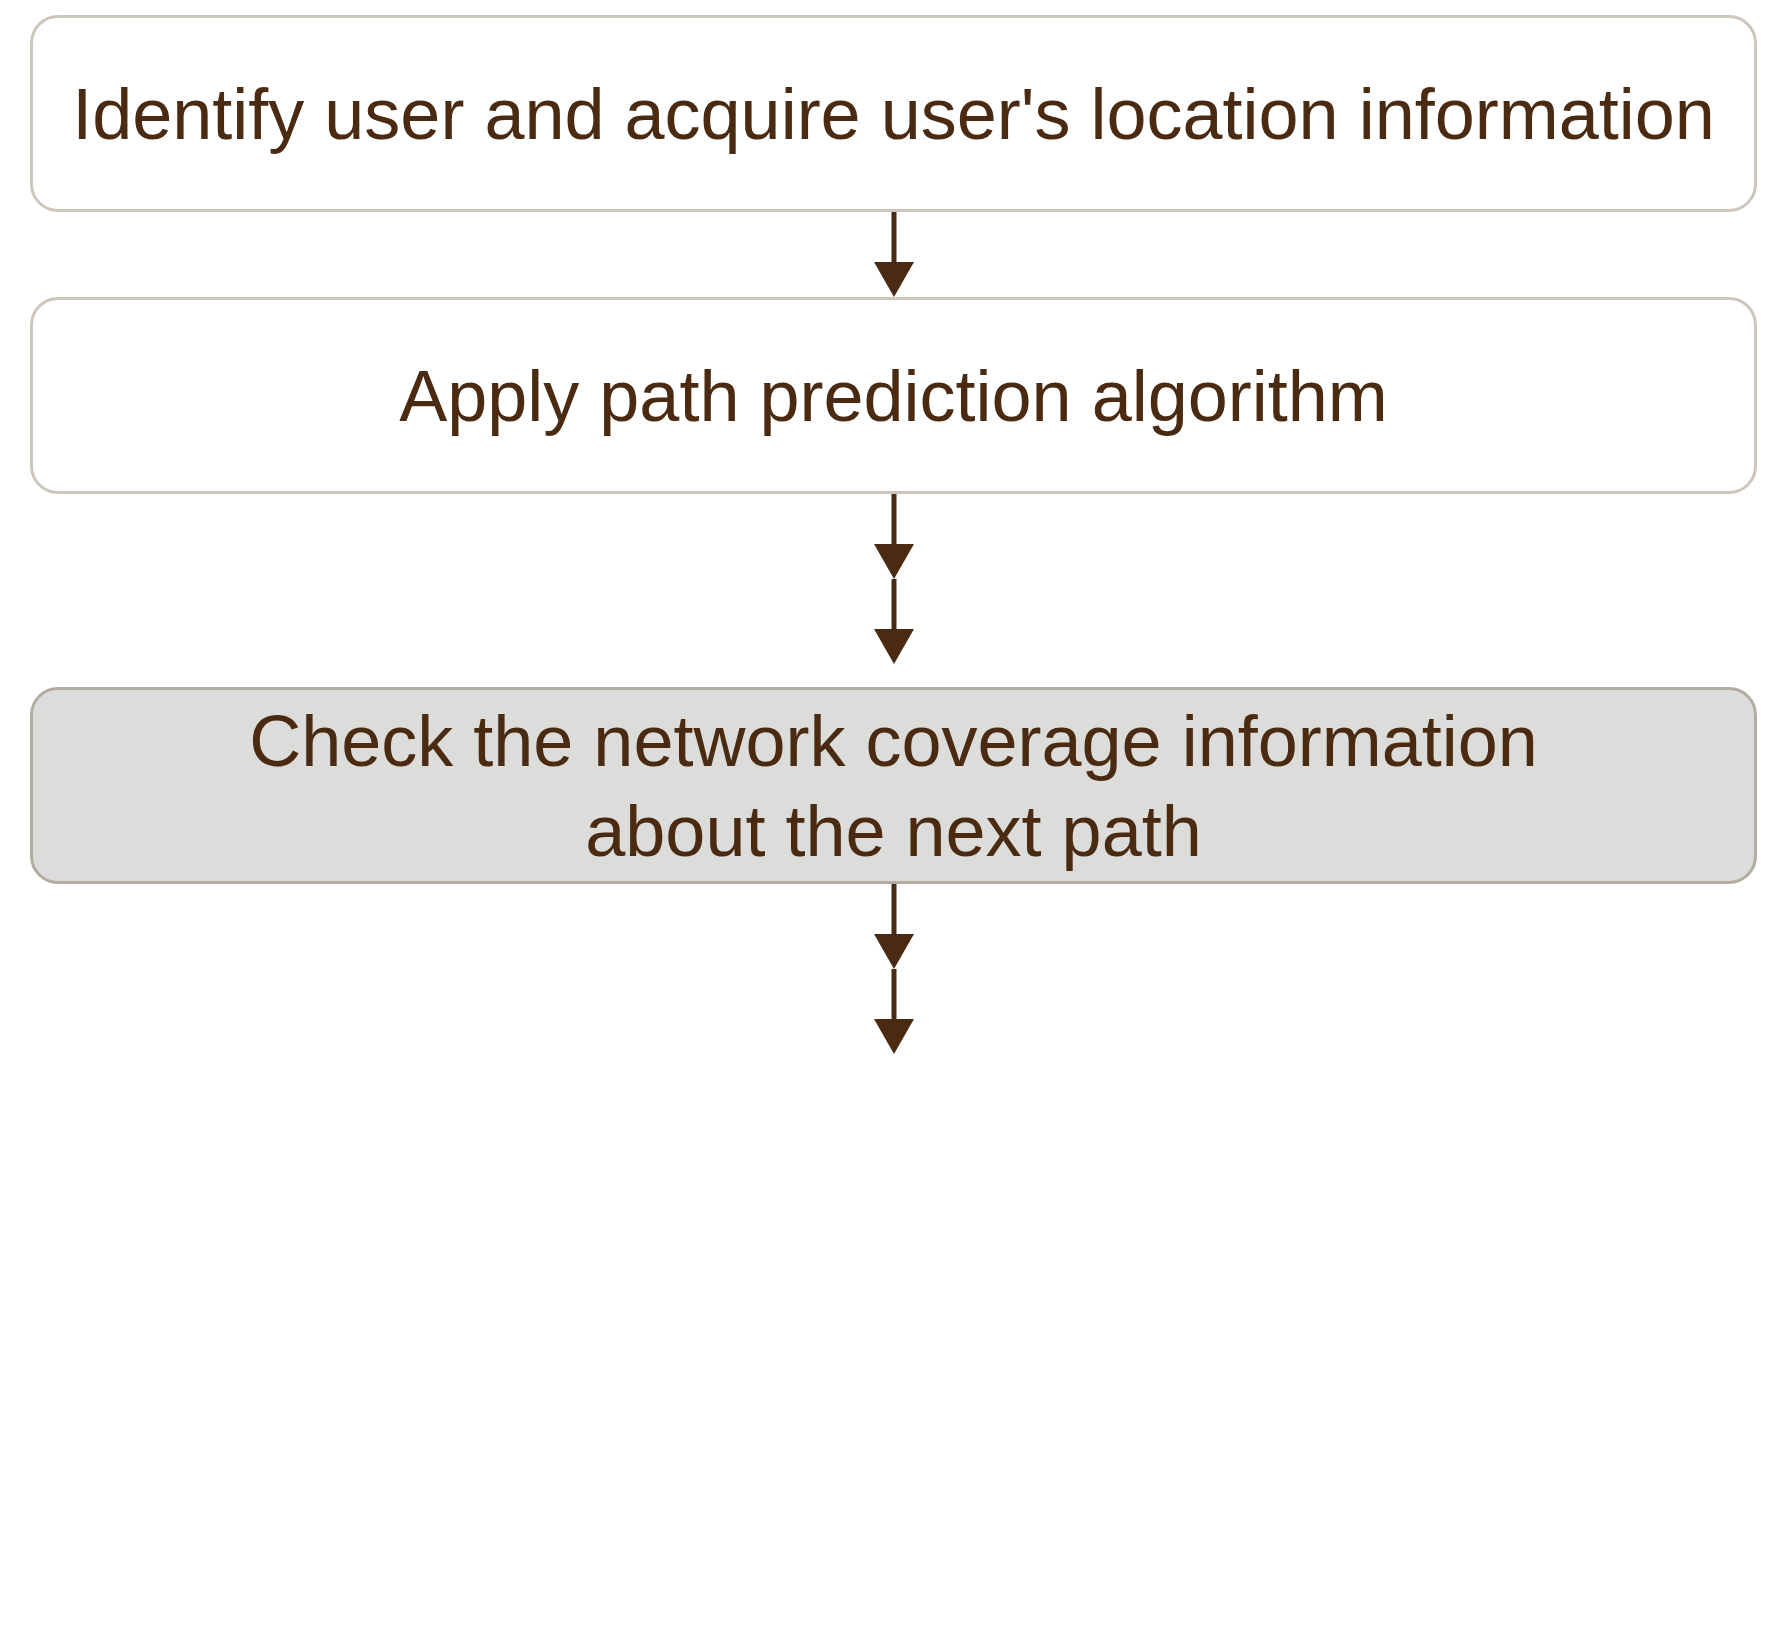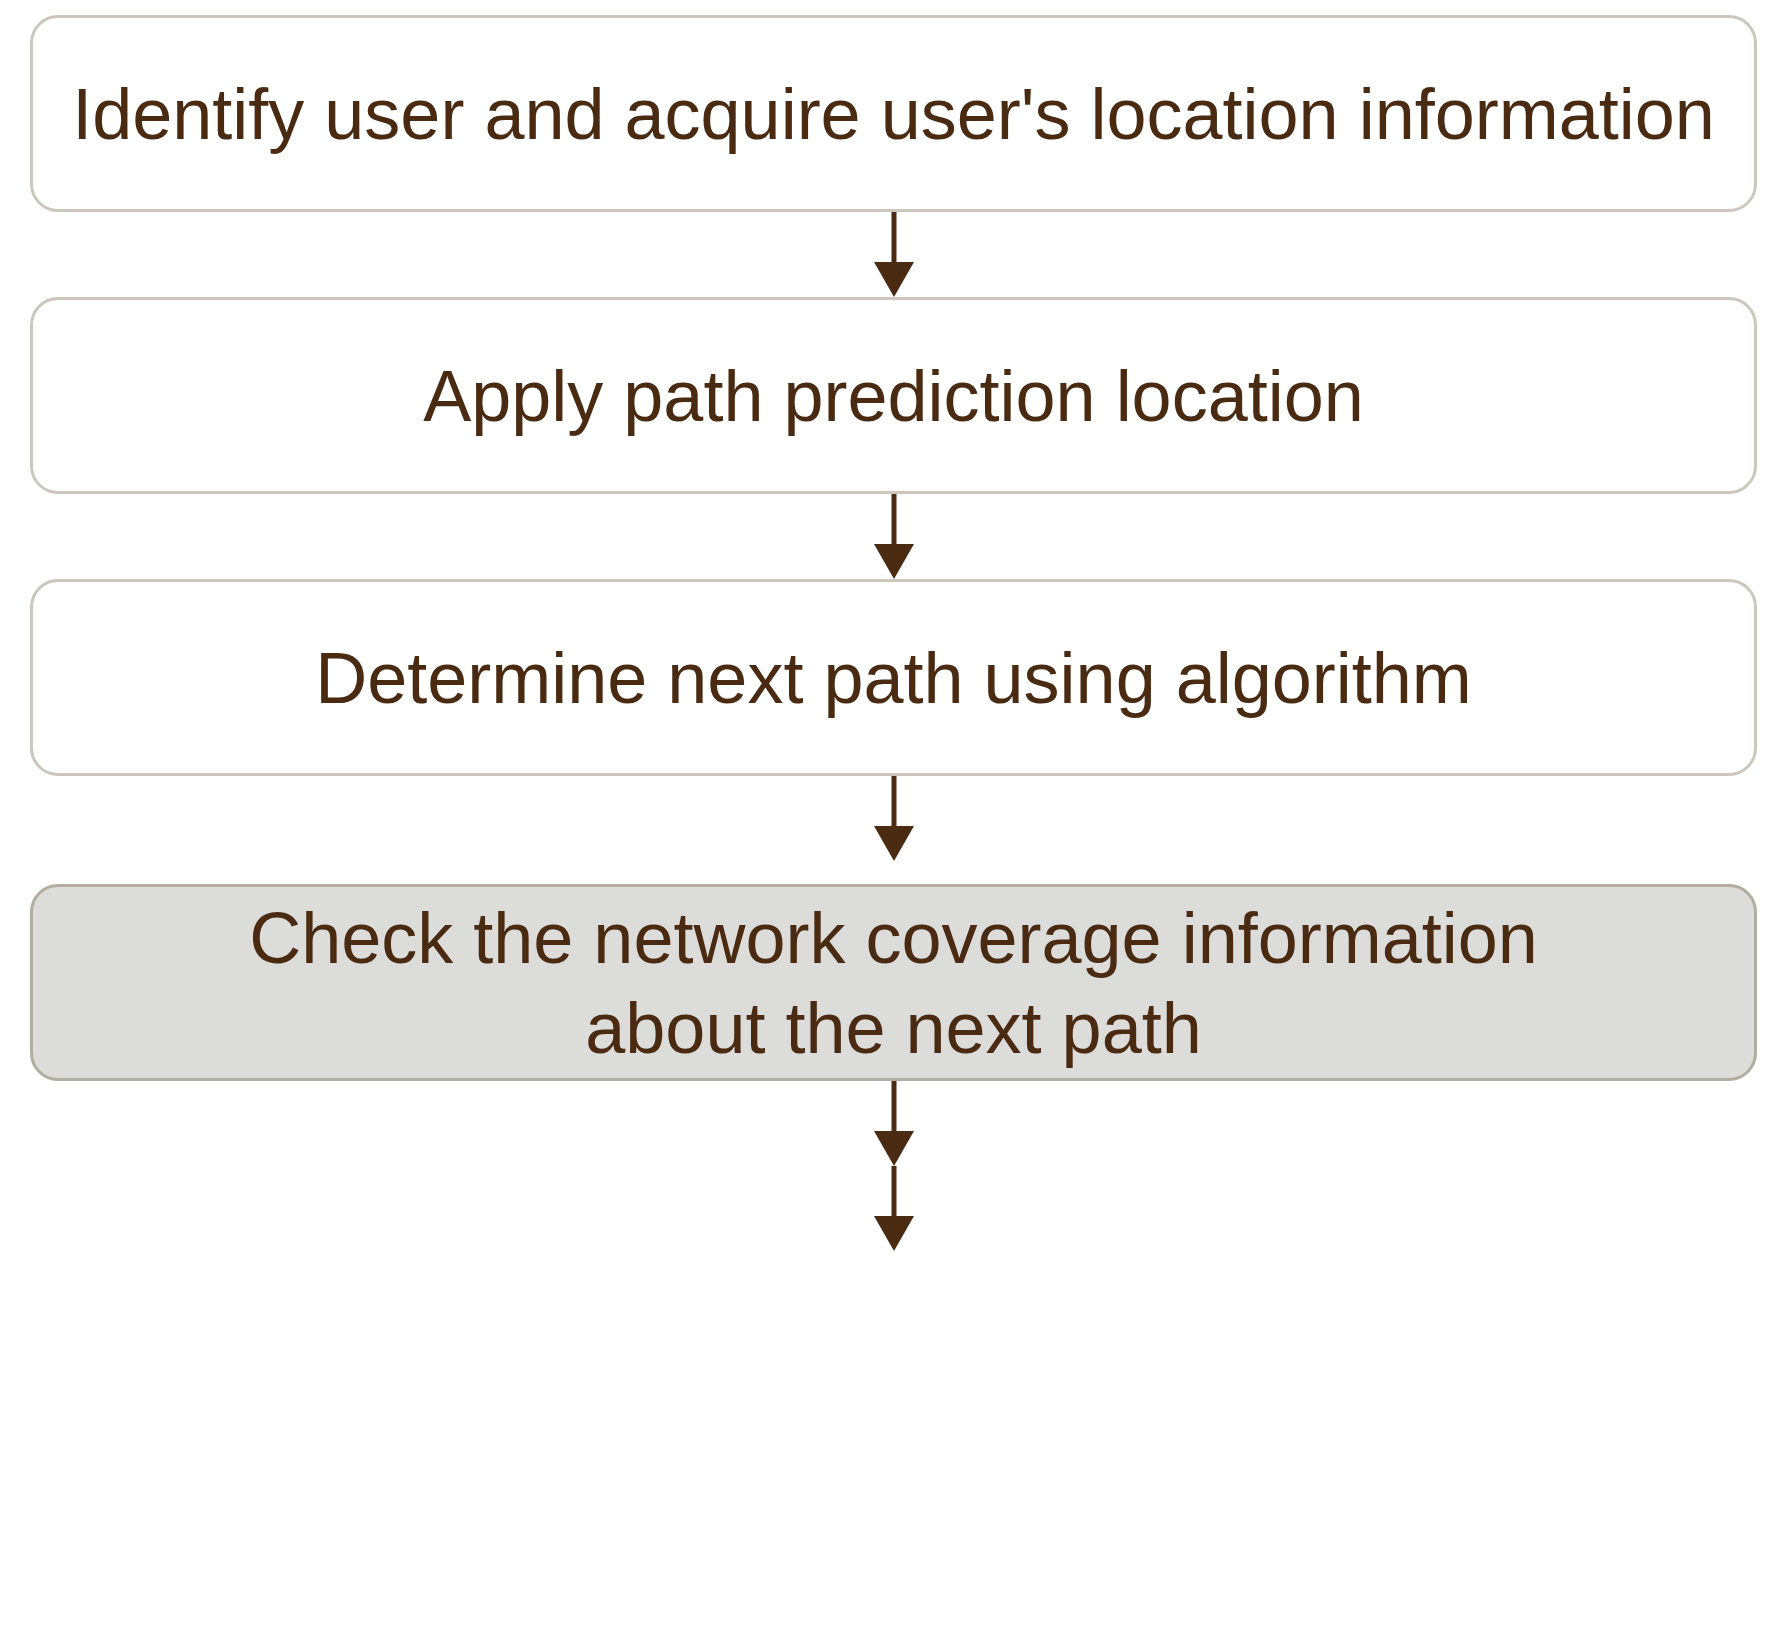--- a/index.html
+++ b/index.html
@@ -71,33 +71,30 @@
     </div>
 
     <div class="arrow">
       <svg width="48" height="85" viewBox="0 0 48 85" xmlns="http://www.w3.org/2000/svg">
         <line x1="24" y1="0" x2="24" y2="56" stroke="#4a2b12" stroke-width="5"></line>
         <polygon points="4,50 44,50 24,85" fill="#4a2b12"></polygon>
       </svg>
     </div>
 
     <div class="step white">
-      <div class="step-label">Apply path prediction location</div>
+      <div class="step-label">Apply path prediction algorithm</div>
     </div>
 
     <div class="arrow">
       <svg width="48" height="85" viewBox="0 0 48 85" xmlns="http://www.w3.org/2000/svg">
         <line x1="24" y1="0" x2="24" y2="56" stroke="#4a2b12" stroke-width="5"></line>
         <polygon points="4,50 44,50 24,85" fill="#4a2b12"></polygon>
       </svg>
     </div>
 
-    <div class="step white">
-      <div class="step-label">Determine next path using algorithm</div>
-    </div>
 
     <div class="arrow">
       <svg width="48" height="85" viewBox="0 0 48 85" xmlns="http://www.w3.org/2000/svg">
         <line x1="24" y1="0" x2="24" y2="56" stroke="#4a2b12" stroke-width="5"></line>
         <polygon points="4,50 44,50 24,85" fill="#4a2b12"></polygon>
       </svg>
     </div>
 
     <div class="step gray">
       <div class="step-label">Check the network coverage information

